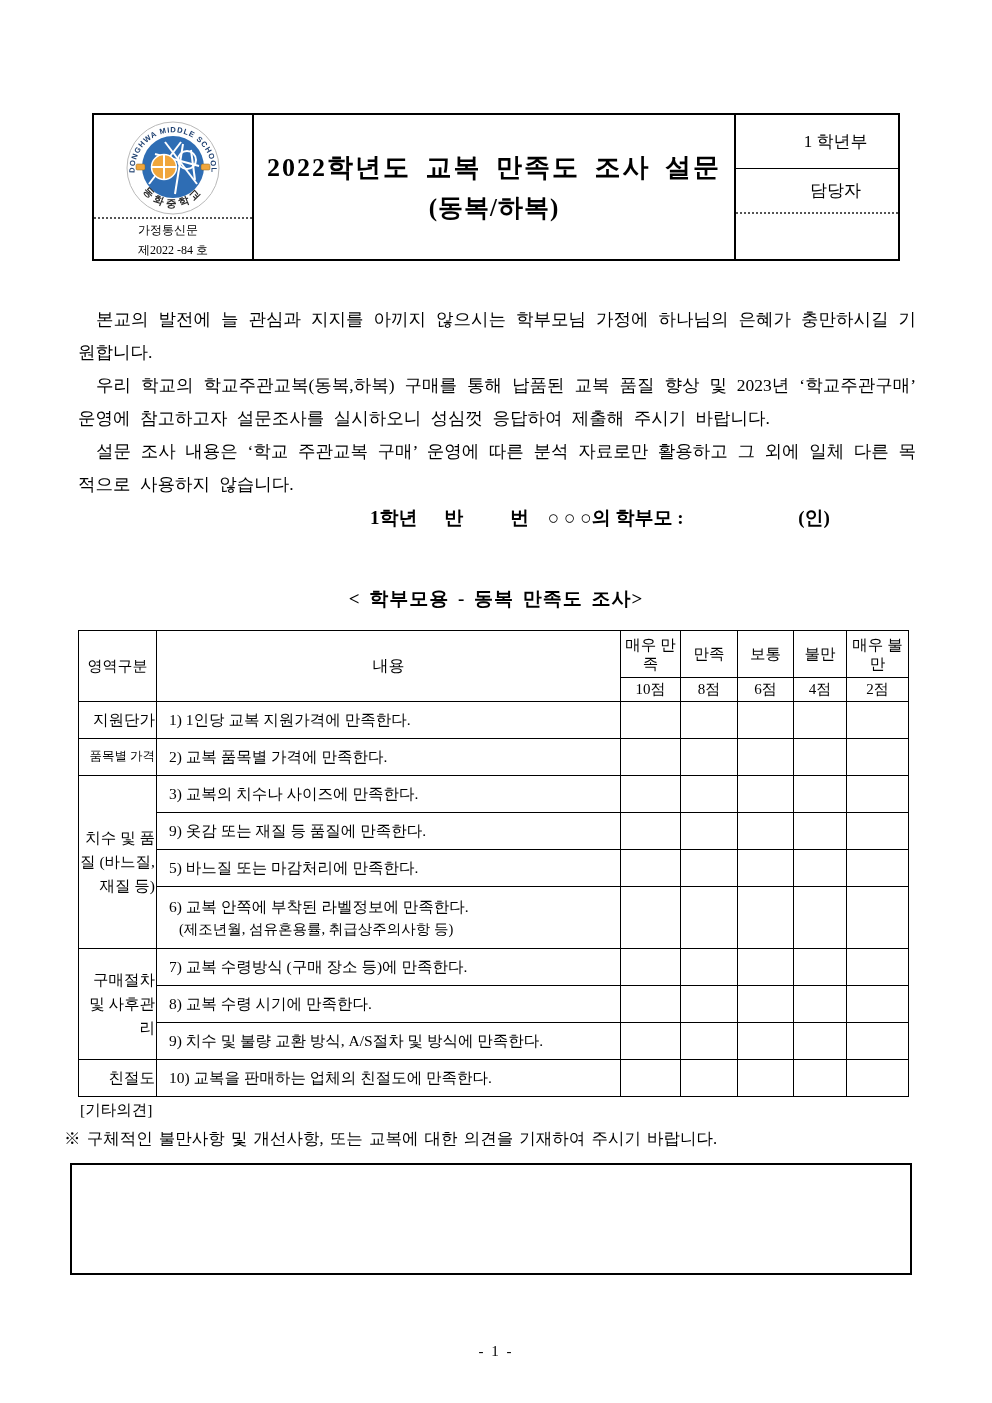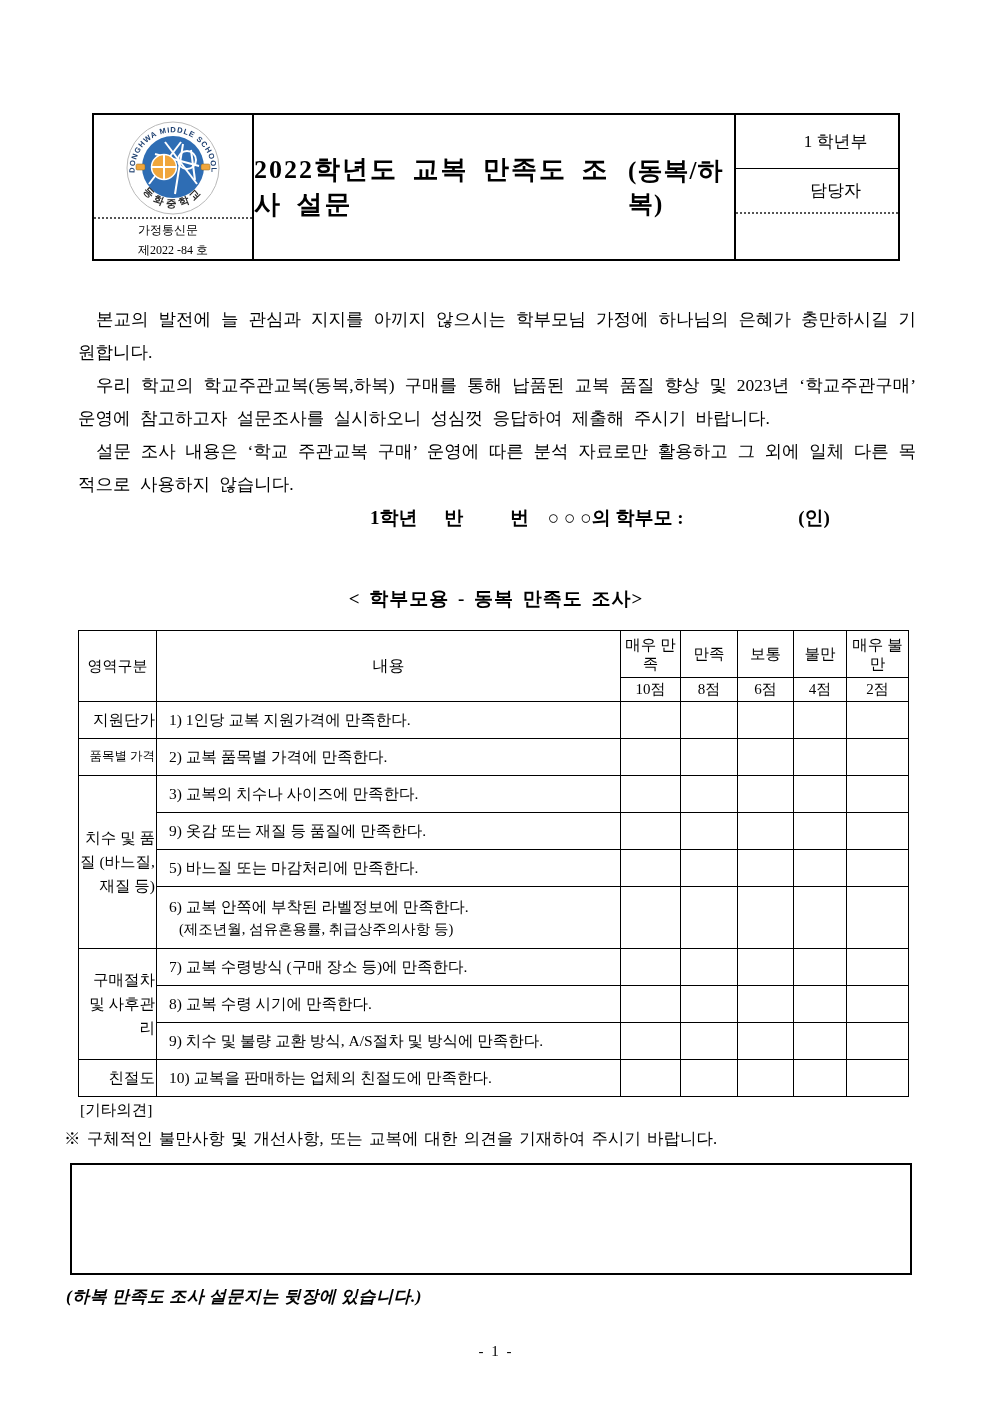--- a/index.html
+++ b/index.html
@@ -26,21 +26,21 @@
     border-right: 2px solid #000;
     display: flex; flex-direction: column;
     align-items: center;
   }
   .mast-logo-wrap { padding-top: 5px; height: 102px; }
   .mast-left-divider { width: 100%; border-top: 2px dotted #555; }
   .mast-doc { text-align: left; font-size: 12px; line-height: 20px; padding-top: 1px; }
   .mast-doc div { white-space: nowrap; }
   .mast-center {
     flex: 1;
-    display: flex; flex-direction: row;
+    display: flex; flex-direction: column;
     align-items: center; justify-content: center;
     gap: 6px;
   }
   .mast-title1 { font-size: 26px; font-weight: bold; letter-spacing: 2px; word-spacing: 6px; }
   .mast-title2 { font-size: 25px; font-weight: bold; letter-spacing: 1px; }
   .mast-right {
     width: 164px;
     border-left: 2px solid #000;
     display: flex; flex-direction: column;
   }
@@ -344,16 +344,15 @@
           <td class="rc"></td>
           <td class="rc"></td>
       </tr>
     </tbody>
   </table>
 
   <div class="fb-label">[기타의견]</div>
   <div class="fb-note">※ 구체적인 불만사항 및 개선사항, 또는 교복에 대한 의견을 기재하여 주시기 바랍니다.</div>
   <div class="fb-box"></div>
 
-  <div class="back-note">(하복 만족도 조사 설문지는 뒷장에 있습니다.)</div>
   <div class="page-number">- 1 -</div>
 
 </div>
 
 </body></html>

